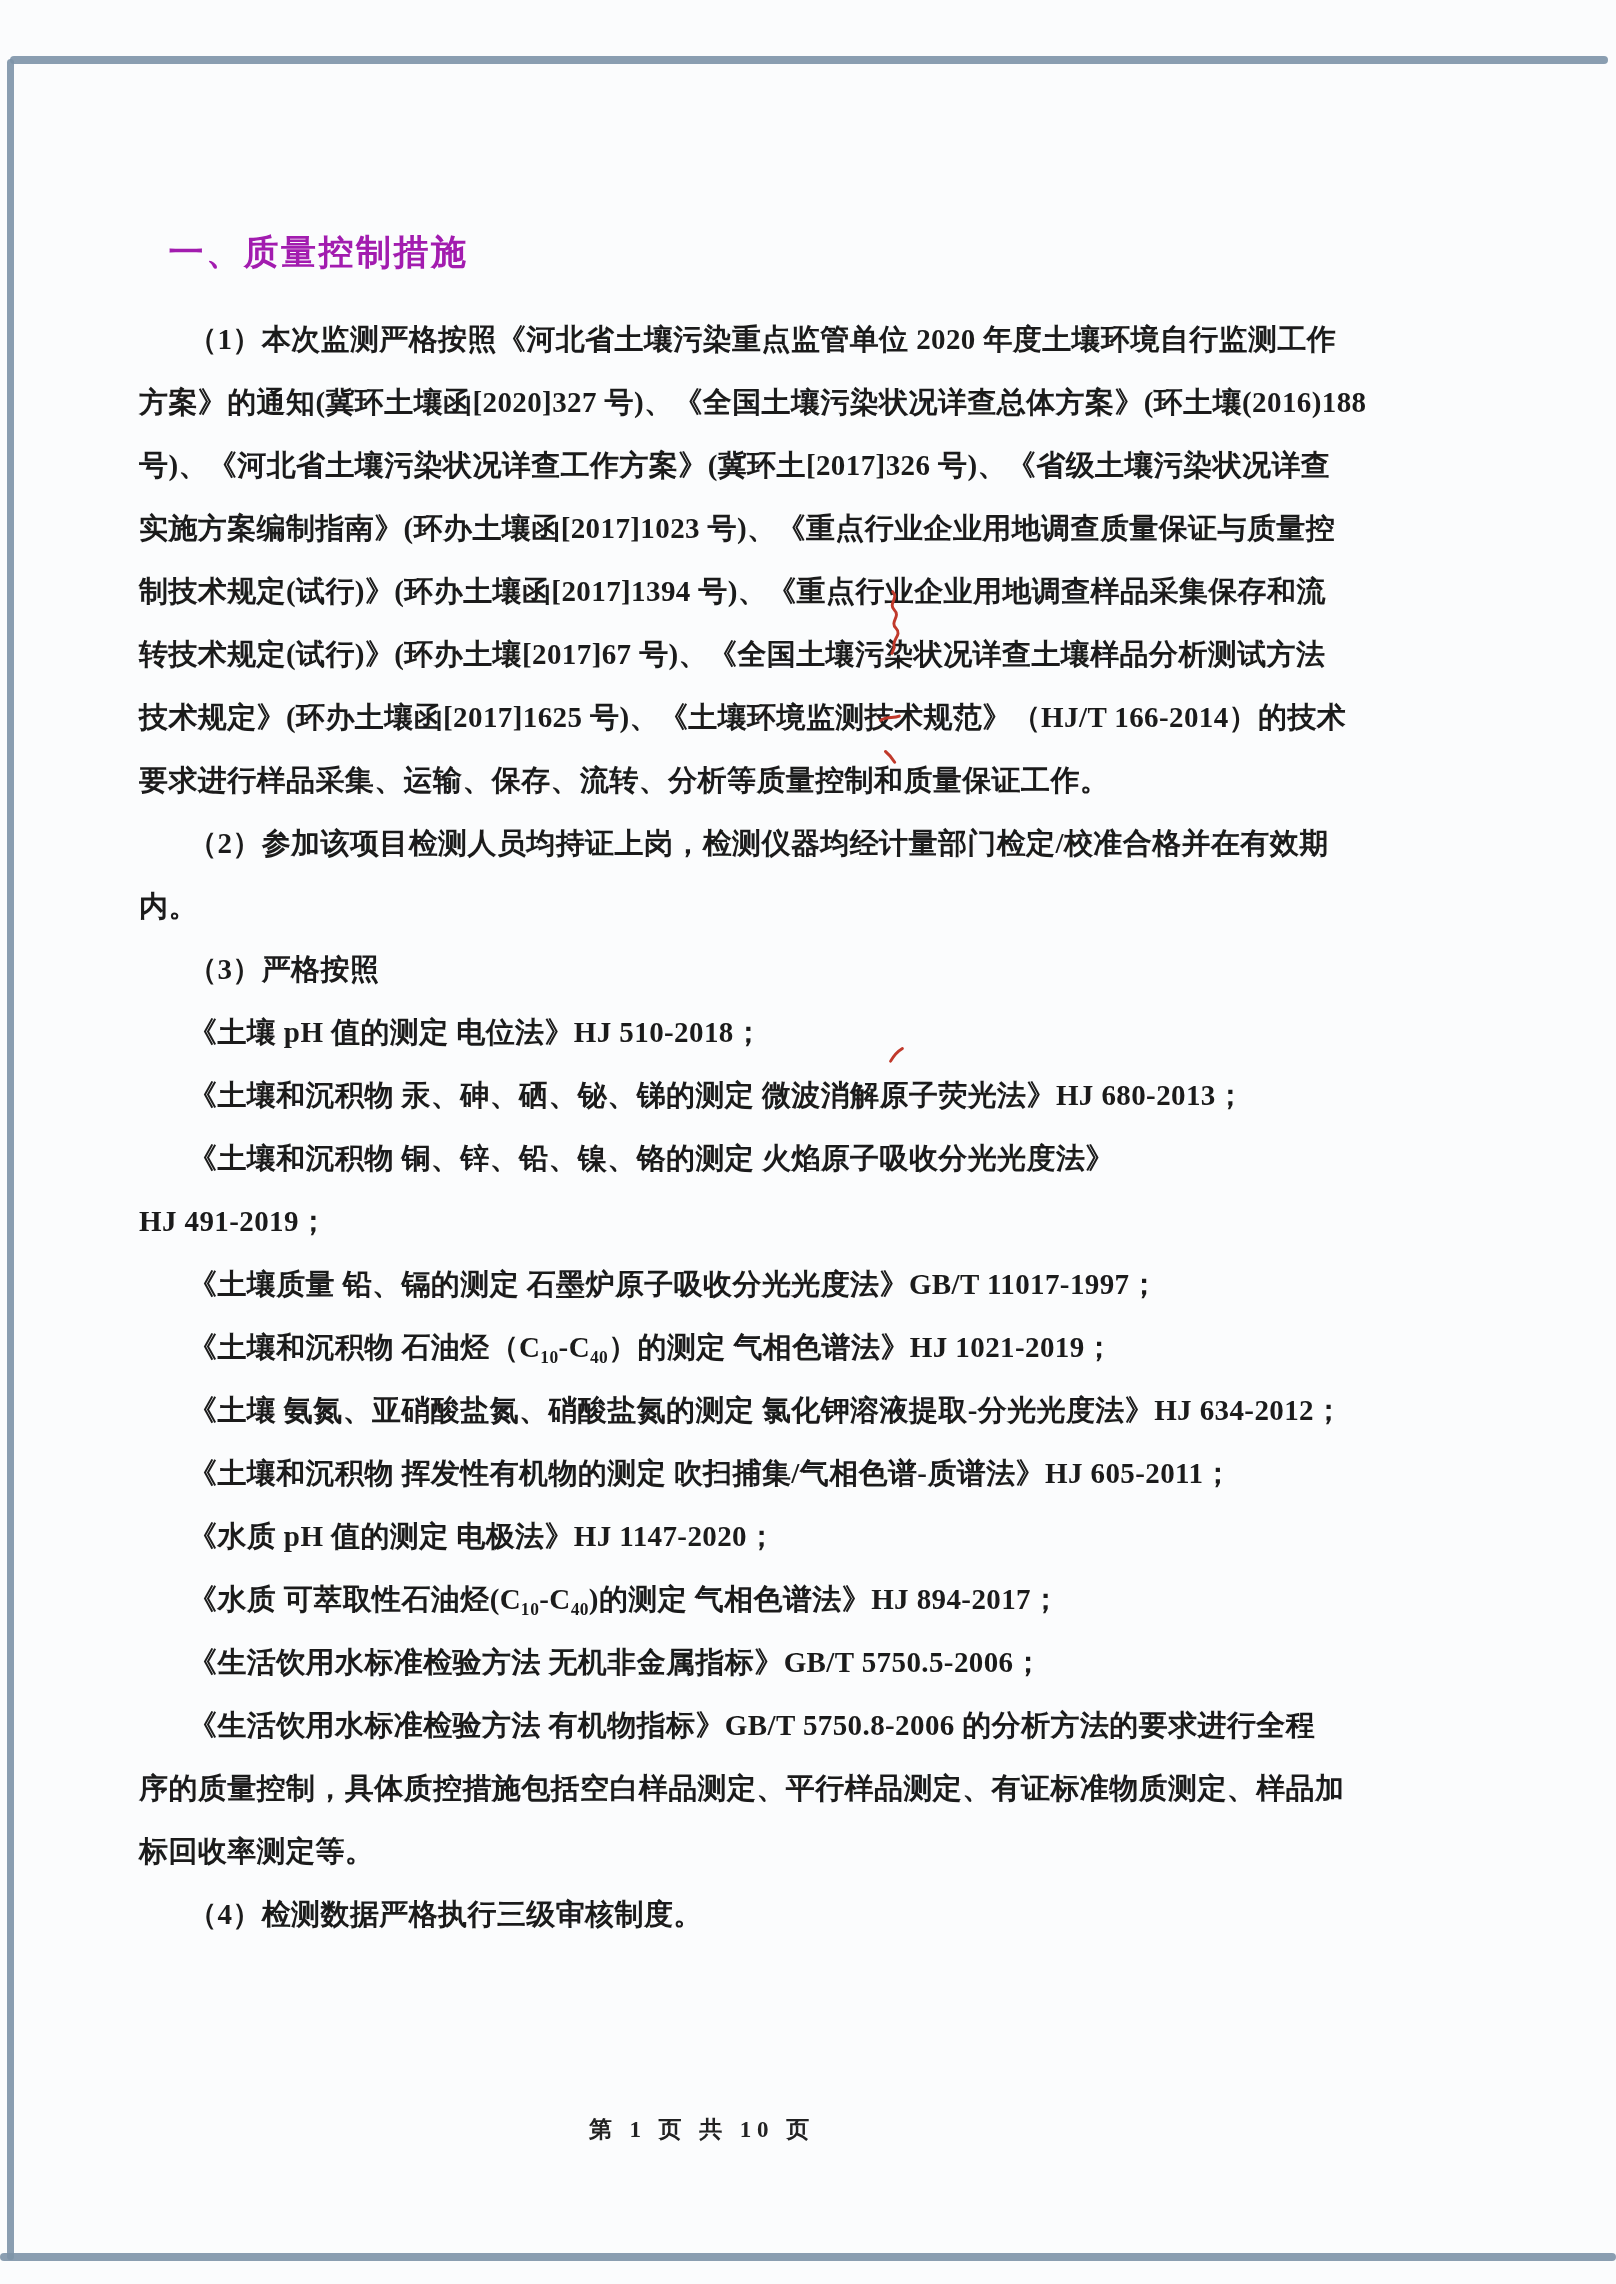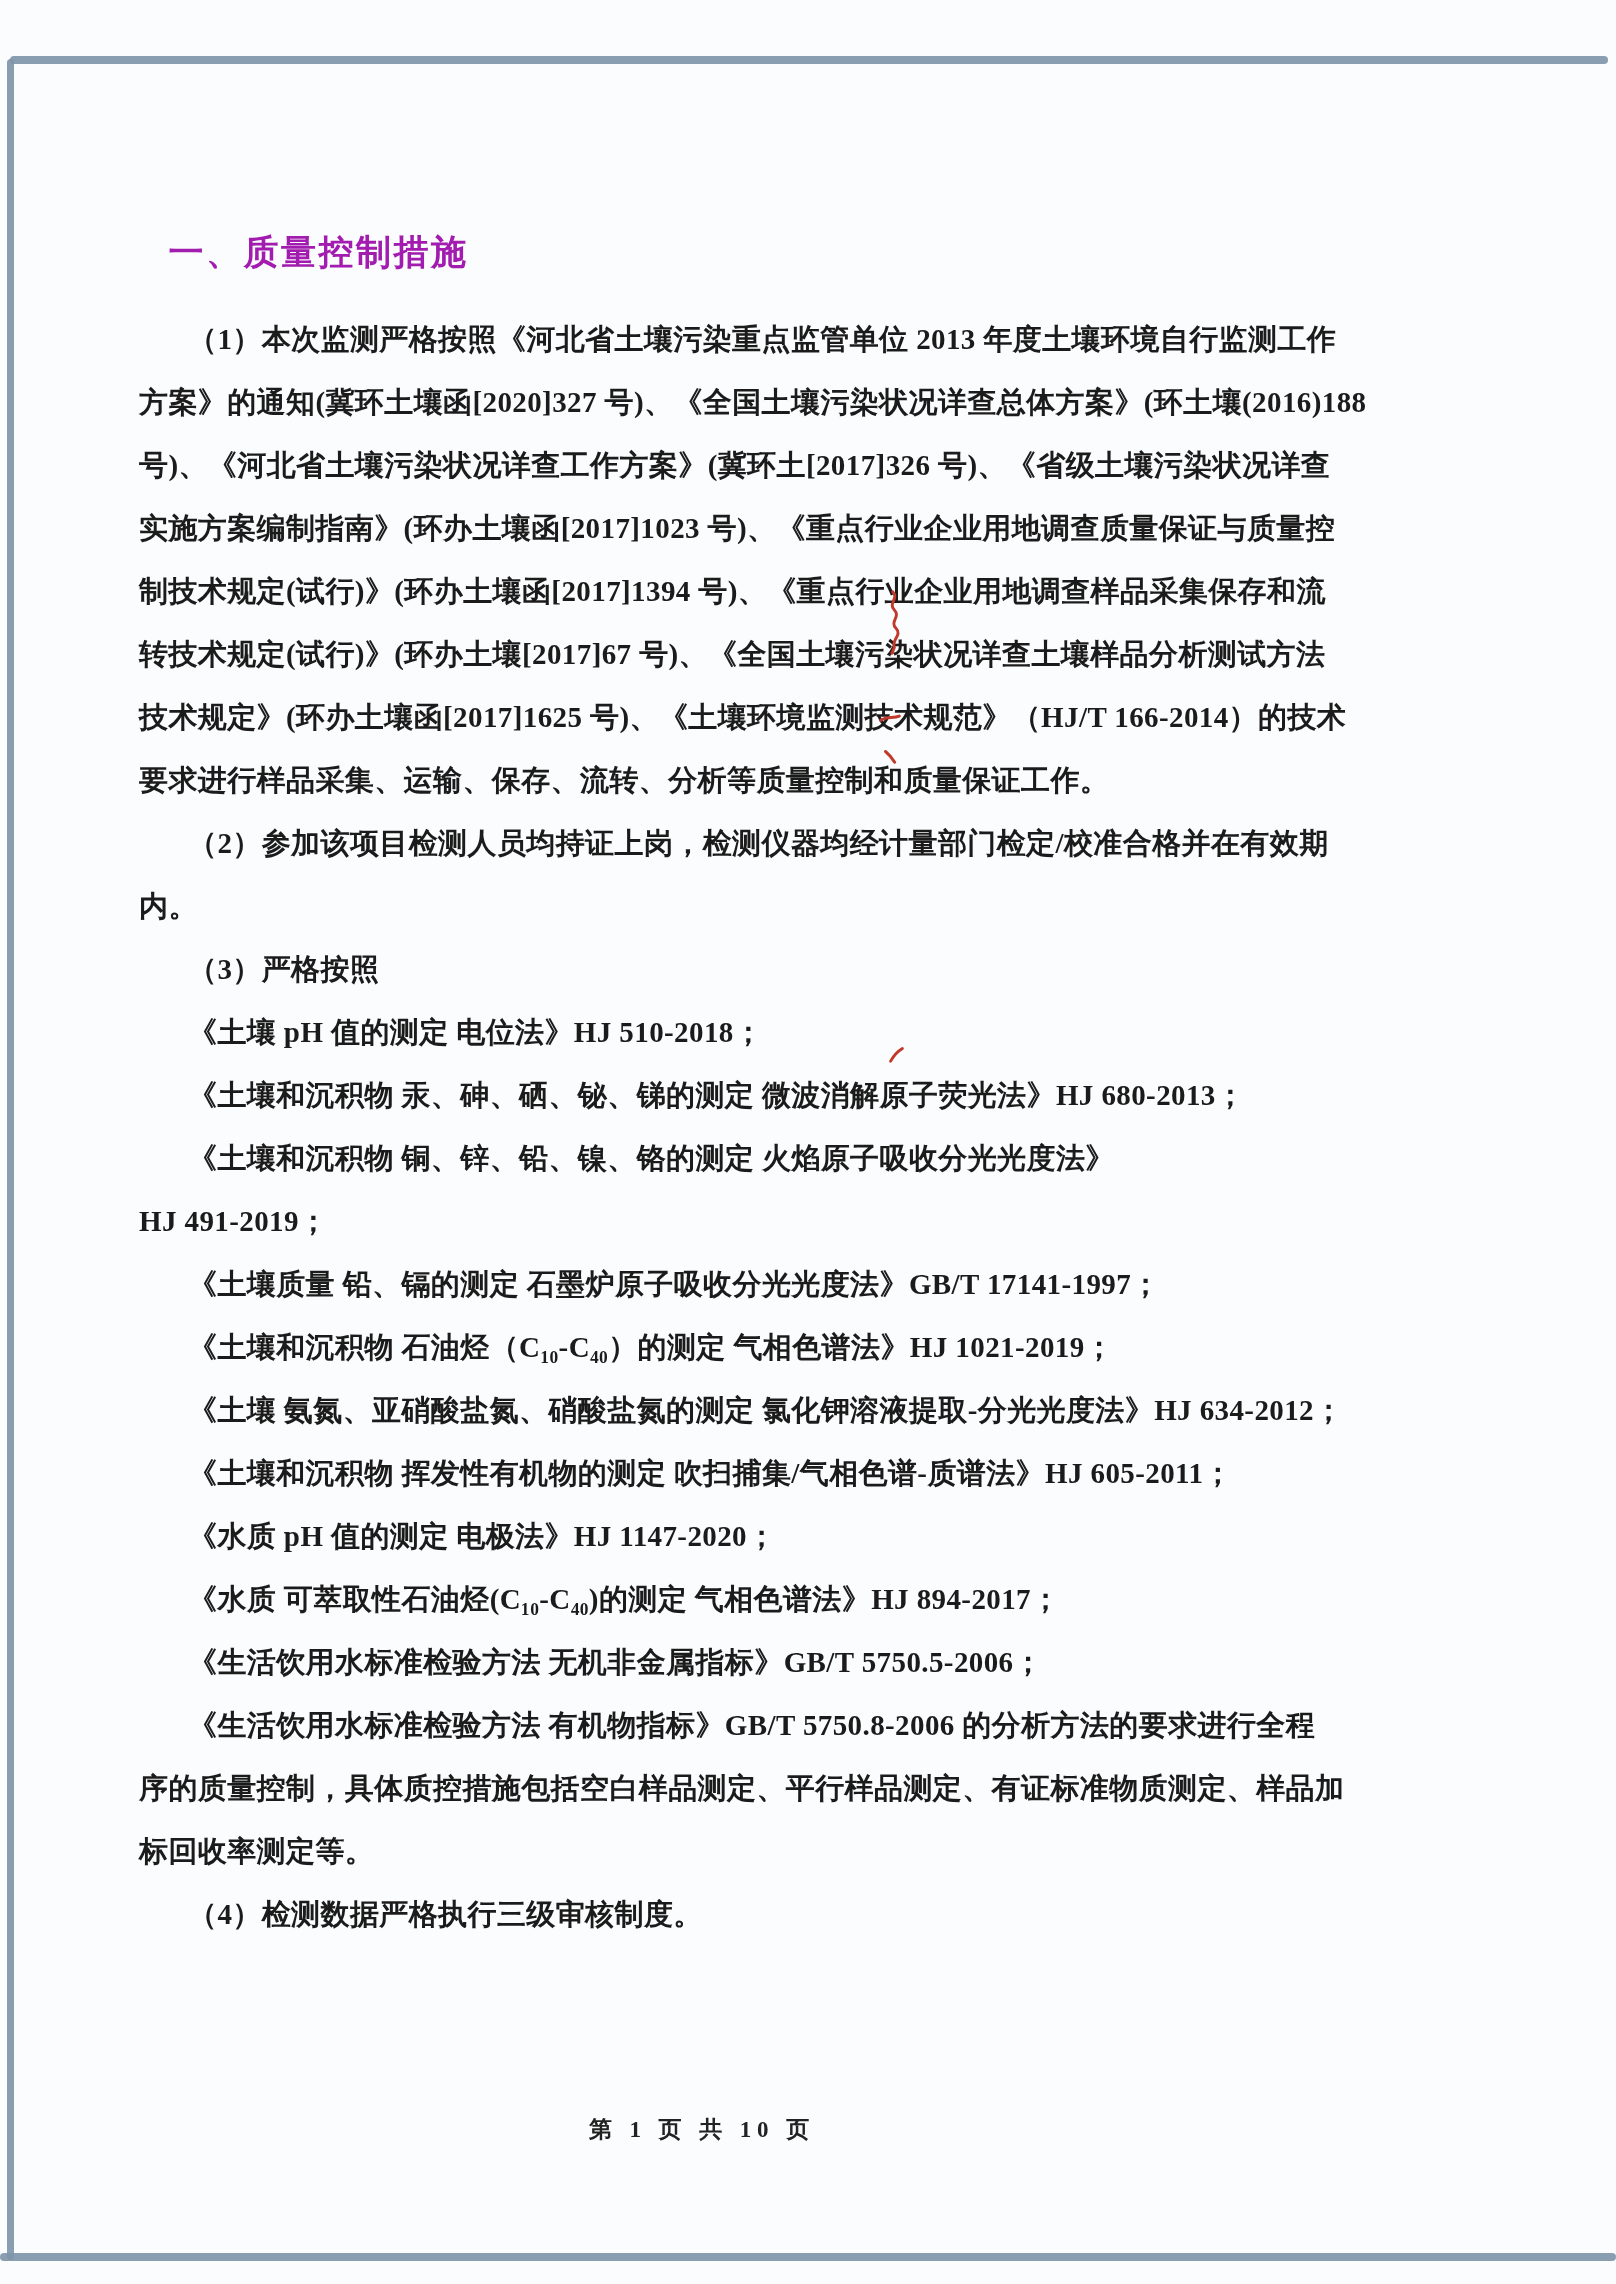--- a/index.html
+++ b/index.html
@@ -39,36 +39,36 @@
 <body>
 
 <div class="paper"></div>
 
 <div class="edge-top"></div>
 <div class="edge-bottom"></div>
 <div class="edge-left"></div>
 
 <div class="doc">
   <h1 class="doc-title">一、质量控制措施</h1>
-  <div class="line indent">（1）本次监测严格按照《河北省土壤污染重点监管单位 2013 年度土壤环境自行监测工作</div>
+  <div class="line indent">（1）本次监测严格按照《河北省土壤污染重点监管单位 2020 年度土壤环境自行监测工作</div>
   <div class="line">方案》的通知(冀环土壤函[2020]327 号)、《全国土壤污染状况详查总体方案》(环土壤(2016)188</div>
   <div class="line">号)、《河北省土壤污染状况详查工作方案》(冀环土[2017]326 号)、《省级土壤污染状况详查</div>
   <div class="line">实施方案编制指南》(环办土壤函[2017]1023 号)、《重点行业企业用地调查质量保证与质量控</div>
   <div class="line">制技术规定(试行)》(环办土壤函[2017]1394 号)、《重点行业企业用地调查样品采集保存和流</div>
   <div class="line">转技术规定(试行)》(环办土壤[2017]67 号)、《全国土壤污染状况详查土壤样品分析测试方法</div>
   <div class="line">技术规定》(环办土壤函[2017]1625 号)、《土壤环境监测技术规范》（HJ/T 166-2014）的技术</div>
   <div class="line">要求进行样品采集、运输、保存、流转、分析等质量控制和质量保证工作。</div>
   <div class="line indent">（2）参加该项目检测人员均持证上岗，检测仪器均经计量部门检定/校准合格并在有效期</div>
   <div class="line">内。</div>
   <div class="line indent">（3）严格按照</div>
   <div class="line indent">《土壤  pH 值的测定  电位法》HJ 510-2018；</div>
   <div class="line indent">《土壤和沉积物  汞、砷、硒、铋、锑的测定  微波消解原子荧光法》HJ 680-2013；</div>
   <div class="line indent">《土壤和沉积物  铜、锌、铅、镍、铬的测定  火焰原子吸收分光光度法》</div>
   <div class="line">HJ 491-2019；</div>
-  <div class="line indent">《土壤质量  铅、镉的测定  石墨炉原子吸收分光光度法》GB/T 17141-1997；</div>
+  <div class="line indent">《土壤质量  铅、镉的测定  石墨炉原子吸收分光光度法》GB/T 11017-1997；</div>
   <div class="line indent">《土壤和沉积物  石油烃（C₁₀-C₄₀）的测定  气相色谱法》HJ 1021-2019；</div>
   <div class="line indent">《土壤  氨氮、亚硝酸盐氮、硝酸盐氮的测定  氯化钾溶液提取-分光光度法》HJ 634-2012；</div>
   <div class="line indent">《土壤和沉积物  挥发性有机物的测定  吹扫捕集/气相色谱-质谱法》HJ 605-2011；</div>
   <div class="line indent">《水质  pH 值的测定  电极法》HJ 1147-2020；</div>
   <div class="line indent">《水质  可萃取性石油烃(C₁₀-C₄₀)的测定  气相色谱法》HJ 894-2017；</div>
   <div class="line indent">《生活饮用水标准检验方法  无机非金属指标》GB/T 5750.5-2006；</div>
   <div class="line indent">《生活饮用水标准检验方法  有机物指标》GB/T 5750.8-2006 的分析方法的要求进行全程</div>
   <div class="line">序的质量控制，具体质控措施包括空白样品测定、平行样品测定、有证标准物质测定、样品加</div>
   <div class="line">标回收率测定等。</div>
   <div class="line indent">（4）检测数据严格执行三级审核制度。</div>

